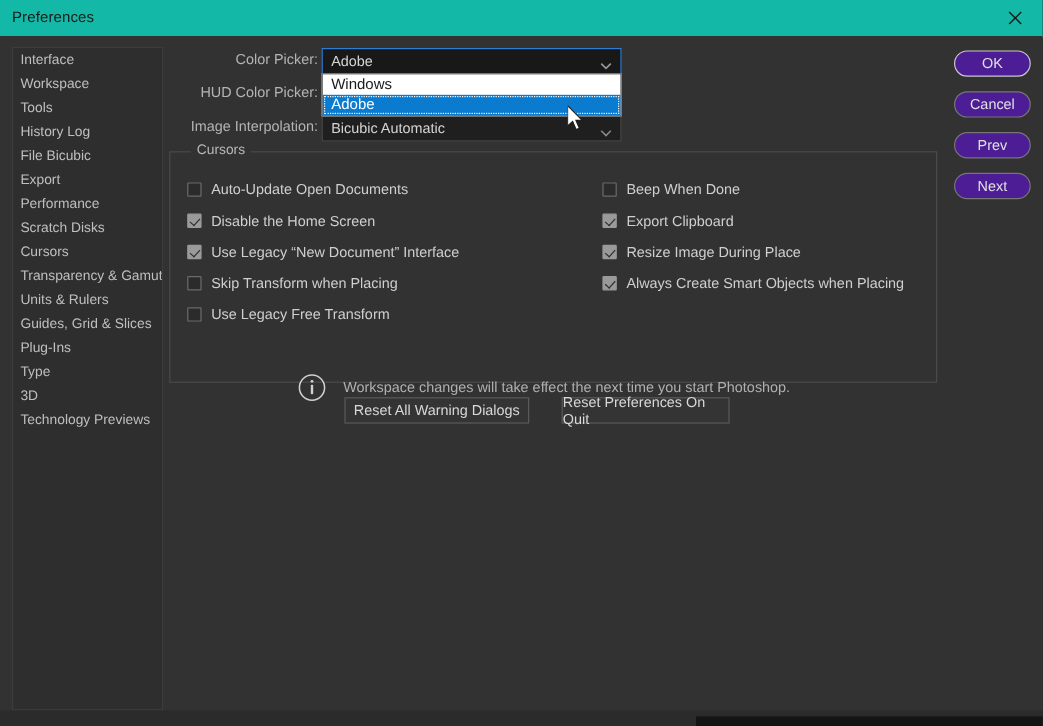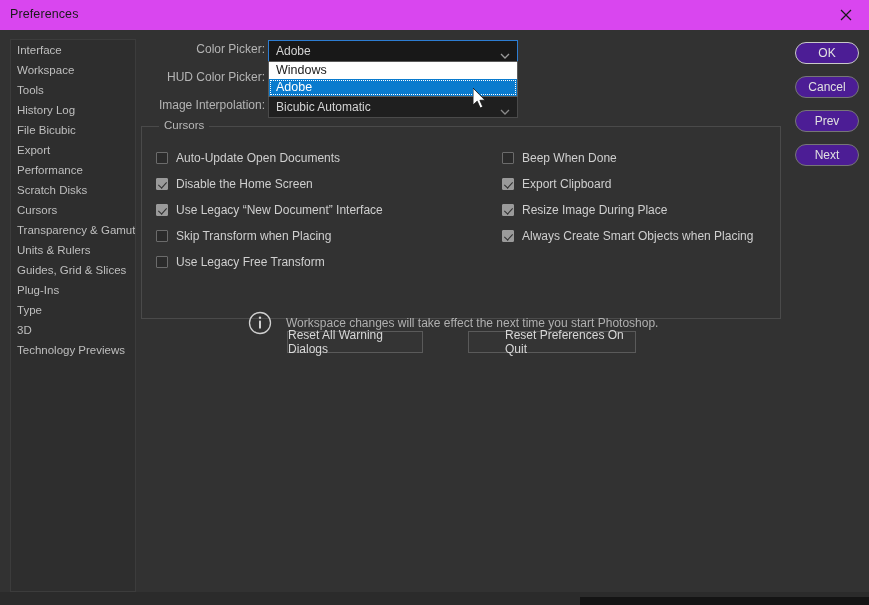--- a/index.html
+++ b/index.html
@@ -34,21 +34,21 @@
     left: 580px; top: 597px;
     width: 289px; height: 8px;
     background: #141414;
   }
 
   
   .titlebar {
     position: absolute;
     left: 0; top: 0;
     width: 869px; height: 30px;
-    background: #d946ef;
+    background: #14b8a6;
     border-bottom: 1px solid #d8d8d8;
   }
   .titlebar-text {
     position: absolute;
     left: 10px; top: 7px;
     font-size: 12.5px;
     color: #1a1a1a;
     letter-spacing: .1px;
   }
   .titlebar-close {
@@ -408,22 +408,22 @@
       <span class="info-icon">
         <svg width="24" height="24" viewBox="0 0 24 24">
           <circle cx="12" cy="12" r="10.5" fill="none" stroke="#d0d0d0" stroke-width="1.3"></circle>
           <circle cx="12" cy="6.8" r="1.2" fill="#d0d0d0"></circle>
           <rect x="11" y="9.6" width="2" height="8" rx="0.6" fill="#d0d0d0"></rect>
         </svg>
       </span>
       <span class="info-text">Workspace changes will take effect the next time you start Photoshop.</span>
     </div>
 
-    <div class="reset-btn" style="left:287px; top:301px; width:136px;">Reset All Warning Dialogs</div>
-    <div class="reset-btn" style="left:468px; top:301px; width:168px;padding-left:36px;">Reset Preferences On Quit</div>
+    <div class="reset-btn" style="left:287px; top:301px; width:154px;">Reset All Warning Dialogs</div>
+    <div class="reset-btn" style="left:468px; top:301px; width:140px;">Reset Preferences On Quit</div>
 
     <div class="side-btn primary" style="top:12px;">OK</div>
     <div class="side-btn" style="top:46px;">Cancel</div>
     <div class="side-btn" style="top:80px;">Prev</div>
     <div class="side-btn" style="top:114px;">Next</div>
 
   </div>
 
   <div class="desktop-strip"></div>
   <div class="desktop-strip-right"></div>

